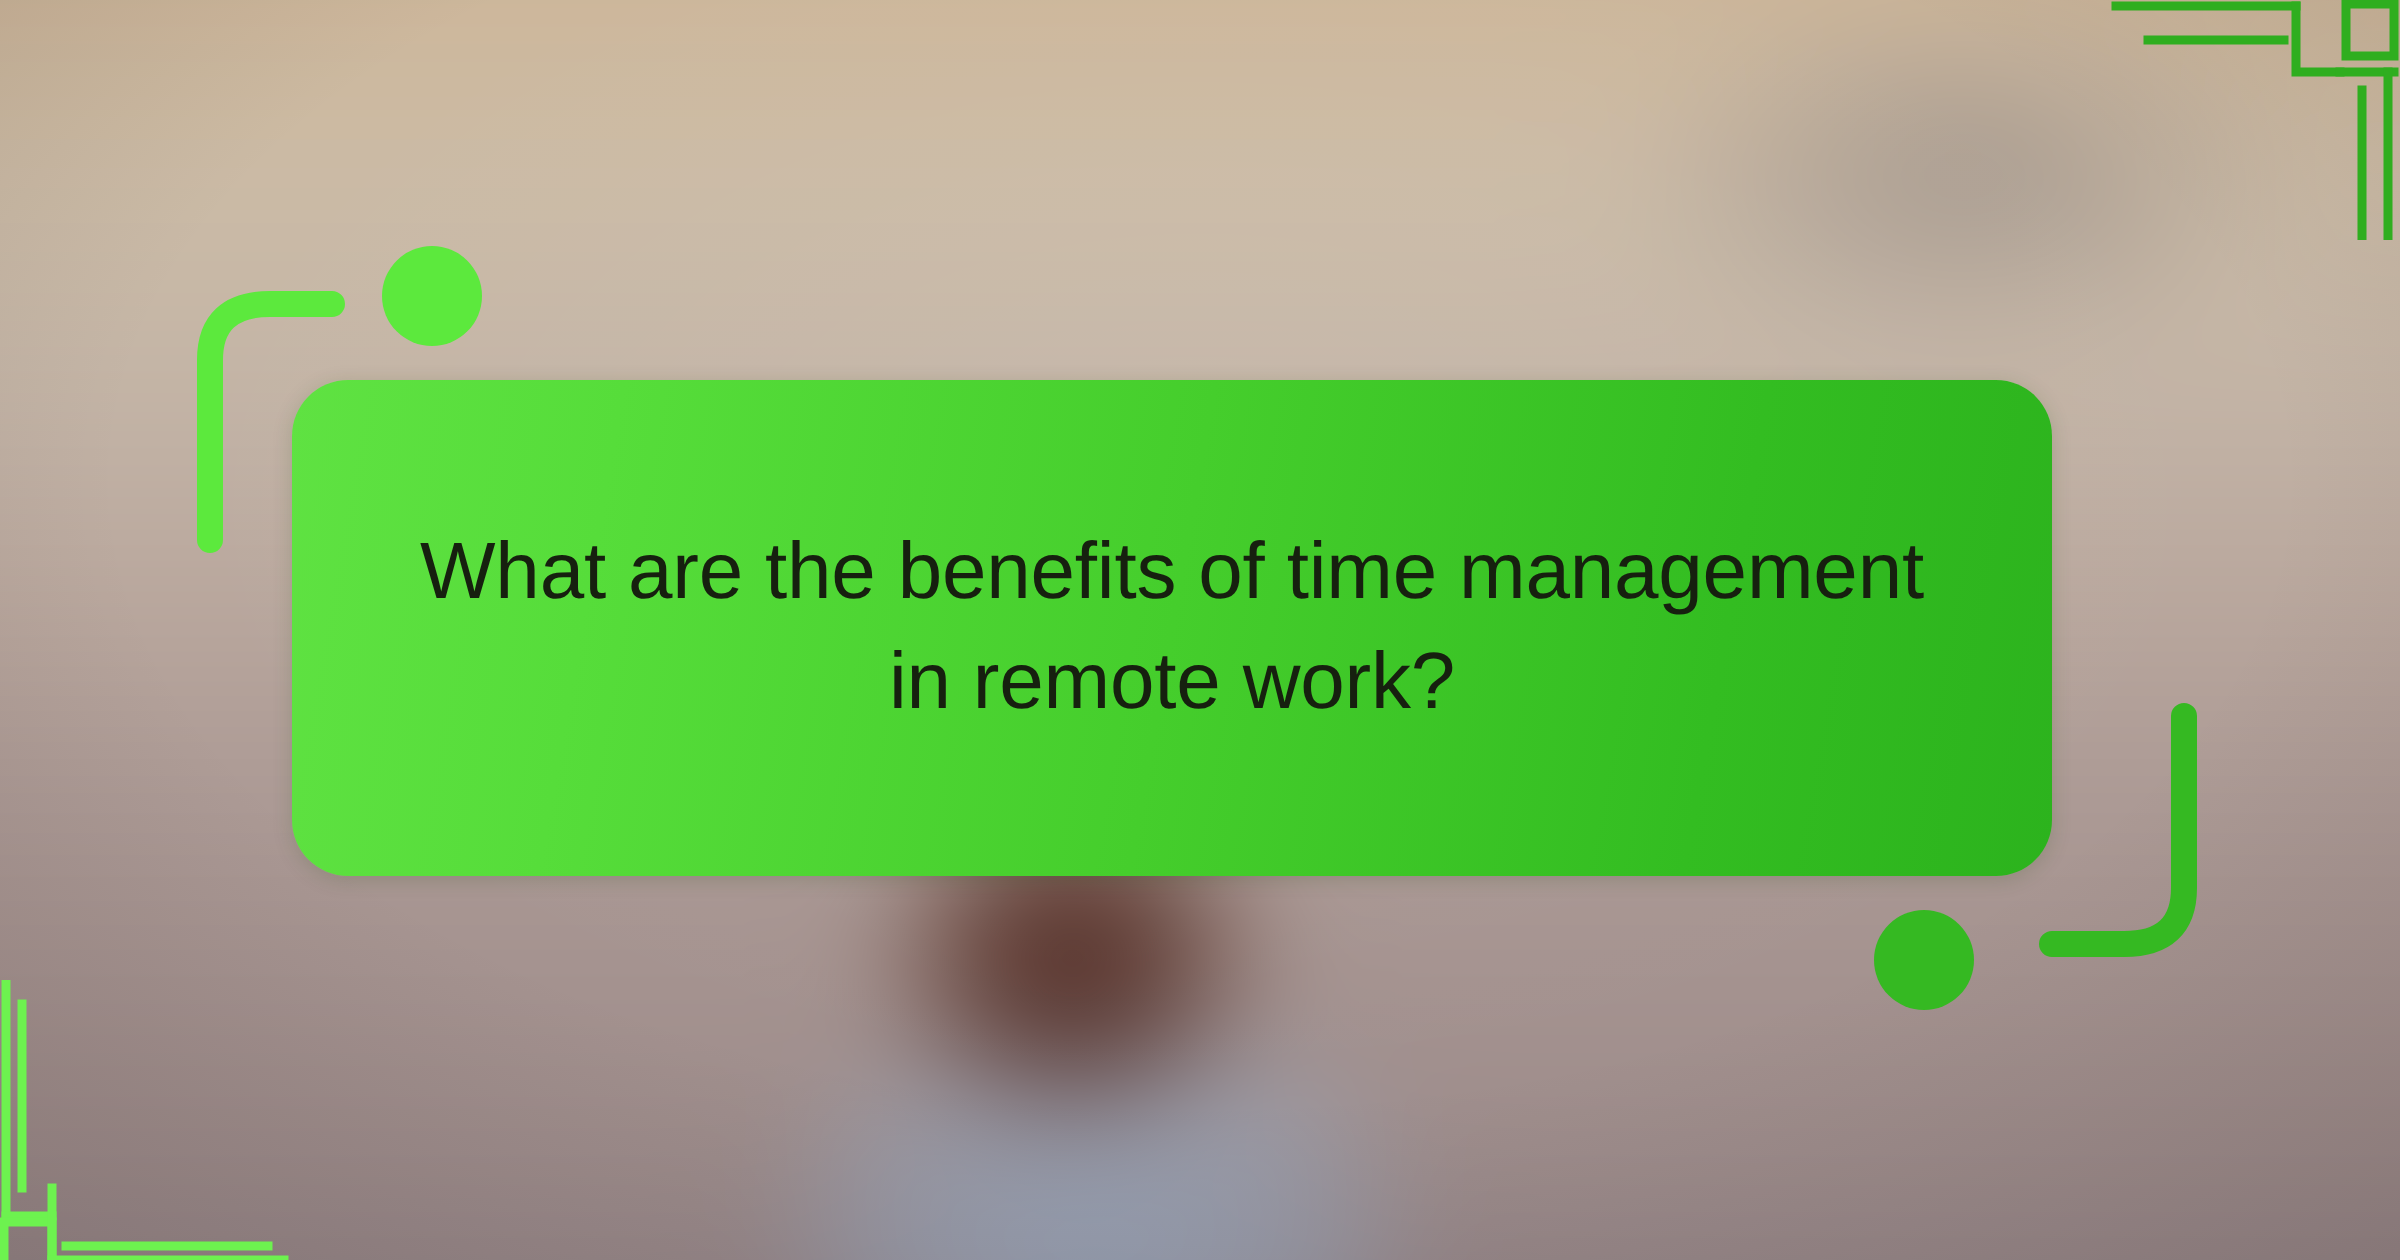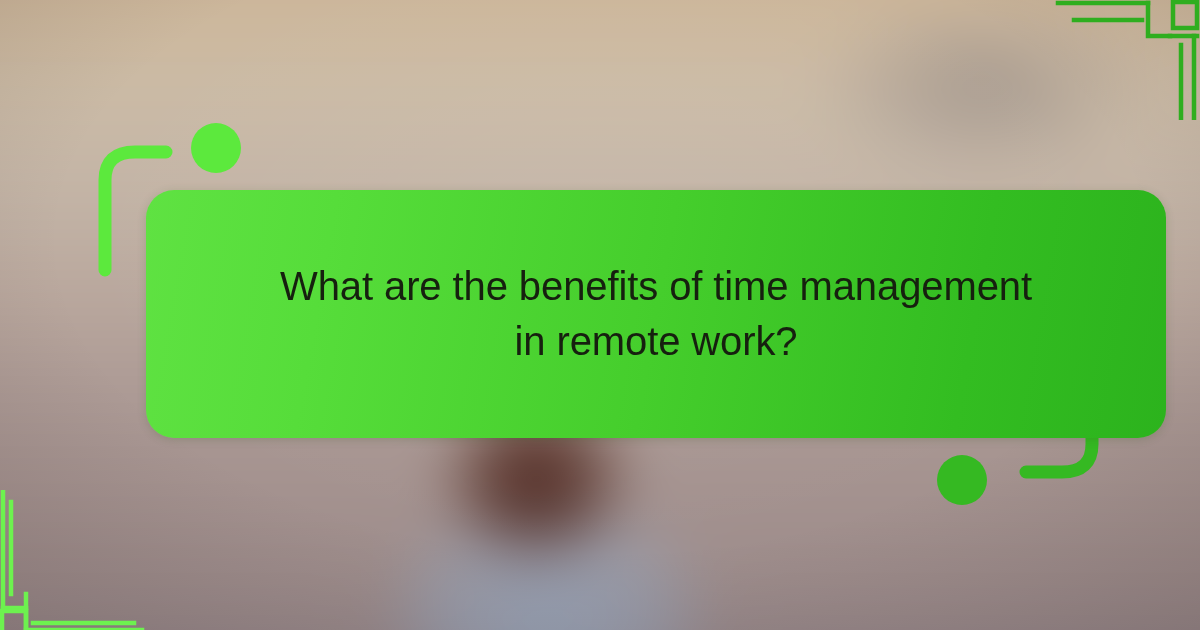--- a/index.html
+++ b/index.html
@@ -68,21 +68,21 @@
     pointer-events: none;
   }
   .orn-tl { left: 96px; top: 118px; }
   .orn-br { left: 930px; top: 348px; }
 
   
   .card {
     position: absolute;
     left: 146px;
     top: 190px;
-    width: 1020px;
+    width: 880px;
     height: 248px;
     border-radius: 28px;
     background: linear-gradient(100deg, #5fe242 0%, #56dd3a 18%, #45ce2c 50%, #33bd21 80%, #2cb31d 100%);
     box-shadow: 0 2px 10px rgba(40,80,20,0.18);
     display: flex;
     align-items: center;
     justify-content: center;
     box-sizing: border-box;
     padding: 0 64px;
   }

